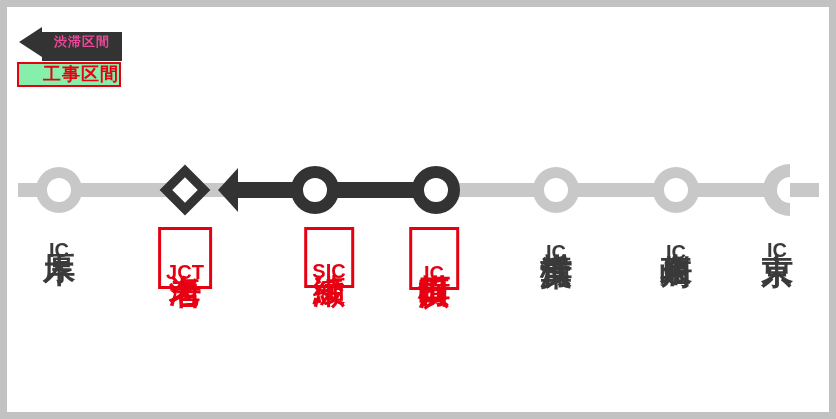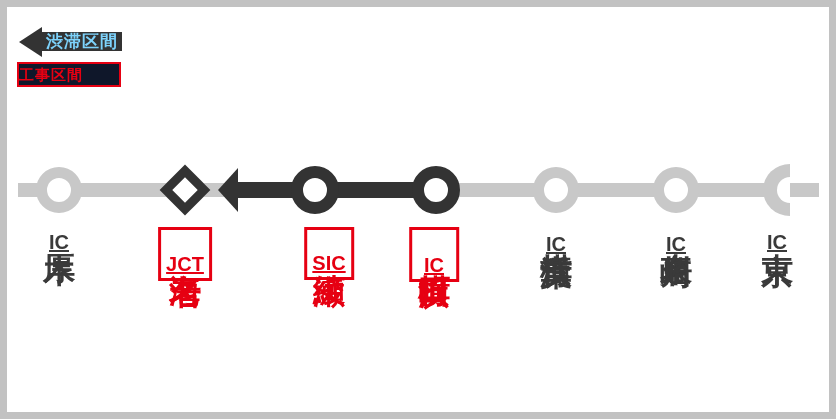--- a/index.html
+++ b/index.html
@@ -12,29 +12,29 @@
   }
 
   
   .legend-congestion { position:absolute; left:12px; top:20px; width:103px; height:30px; }
   .legend-arrow-head {
     position:absolute; left:0; top:0; width:0; height:0;
     border-top:15px solid transparent; border-bottom:15px solid transparent;
     border-right:23px solid #333333;
   }
   .legend-arrow-bar {
-    position:absolute; left:23px; top:5px; width:80px; height:19px;
-    background:#333333; color:#7dd3fc; font-size:17px; font-weight:bold;
+    position:absolute; left:23px; top:5px; width:80px; height:29px;
+    background:#333333; color:#ec4899; font-size:13px; font-weight:bold;
     line-height:19px; text-align:center; letter-spacing:1px;
   }
   .legend-construction {
     position:absolute; left:10px; top:55px; width:104px; height:25px;
-    border:2px solid #e60012; background:#0f172a;
-    color:#e60012; font-size:15px; font-weight:bold; line-height:21px;
-    text-align:left; letter-spacing:1px;
+    border:2px solid #e60012; background:#86efac;
+    color:#e60012; font-size:18px; font-weight:bold; line-height:21px;
+    text-align:right; letter-spacing:1px;
   }
 
   
   .route-line { position:absolute; left:11px; top:176px; width:801px; height:14px; background:#c8c8c8; }
   .congestion-bar { position:absolute; left:230px; top:175px; width:200px; height:16px; background:#333333; }
   .congestion-arrow-head {
     position:absolute; left:211px; top:161px; width:0; height:0;
     border-top:22px solid transparent; border-bottom:22px solid transparent;
     border-right:20px solid #333333;
   }
@@ -66,21 +66,21 @@
   
   .label {
     position:absolute; top:220px; transform:translateX(-50%);
     display:flex; flex-direction:column; align-items:center;
     text-align:center;
   }
   .label .kanji {
     writing-mode:vertical-rl; text-orientation:upright;
     font-size:32px; font-weight:bold; line-height:1.05; letter-spacing:1px;
   }
-  .label .suffix { font-size:20px; font-weight:bold; margin-top:2px; line-height:1;text-decoration:underline; }
+  .label .suffix { font-size:20px; font-weight:bold; margin-top:10px; line-height:1; }
   .label.plain { color:#3a3a3a; top:221px; }
   .label.boxed {
     color:#e60012; background:#ffffff;
     border:3px solid #e60012; padding:19px 5px 4px 5px;
   }
   .l0 { left:52px; }
   .l1 { left:178px; }
   .l2 { left:322px; }
   .l3 { left:427px; }
   .l4 { left:549px; }

